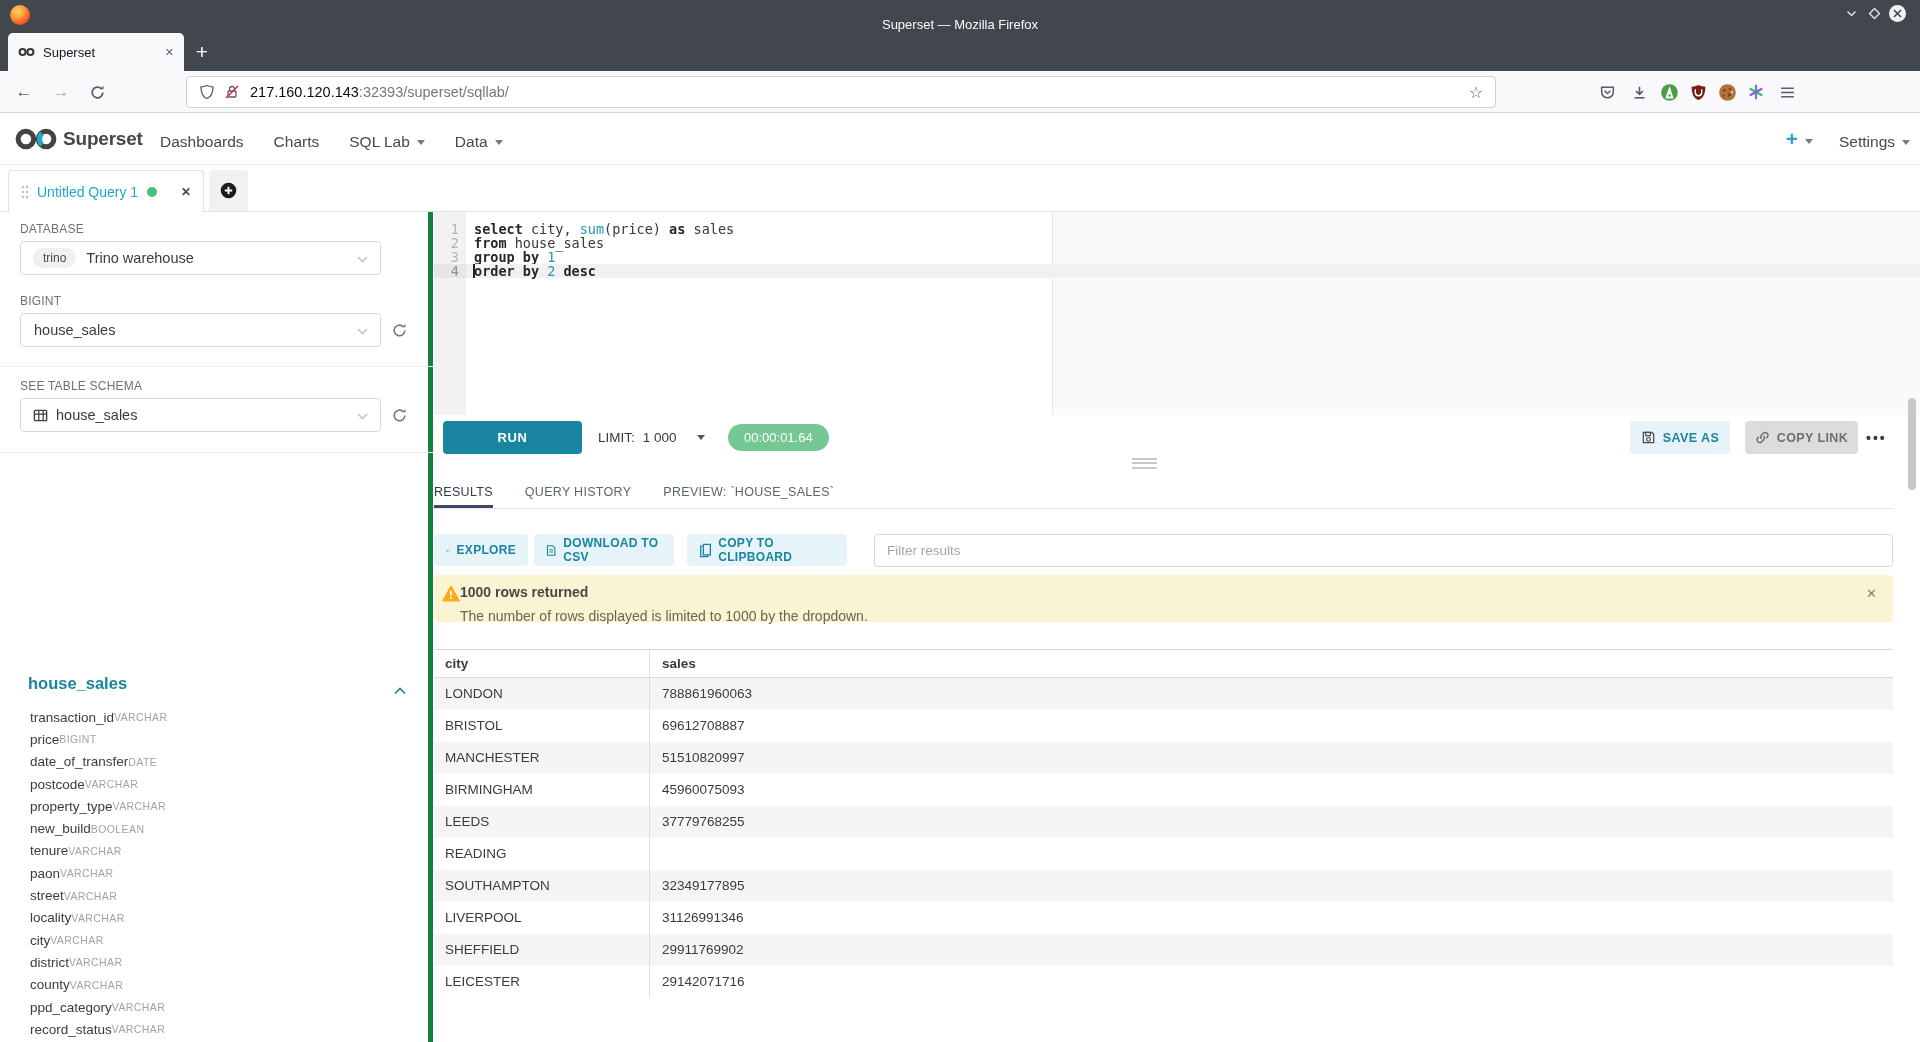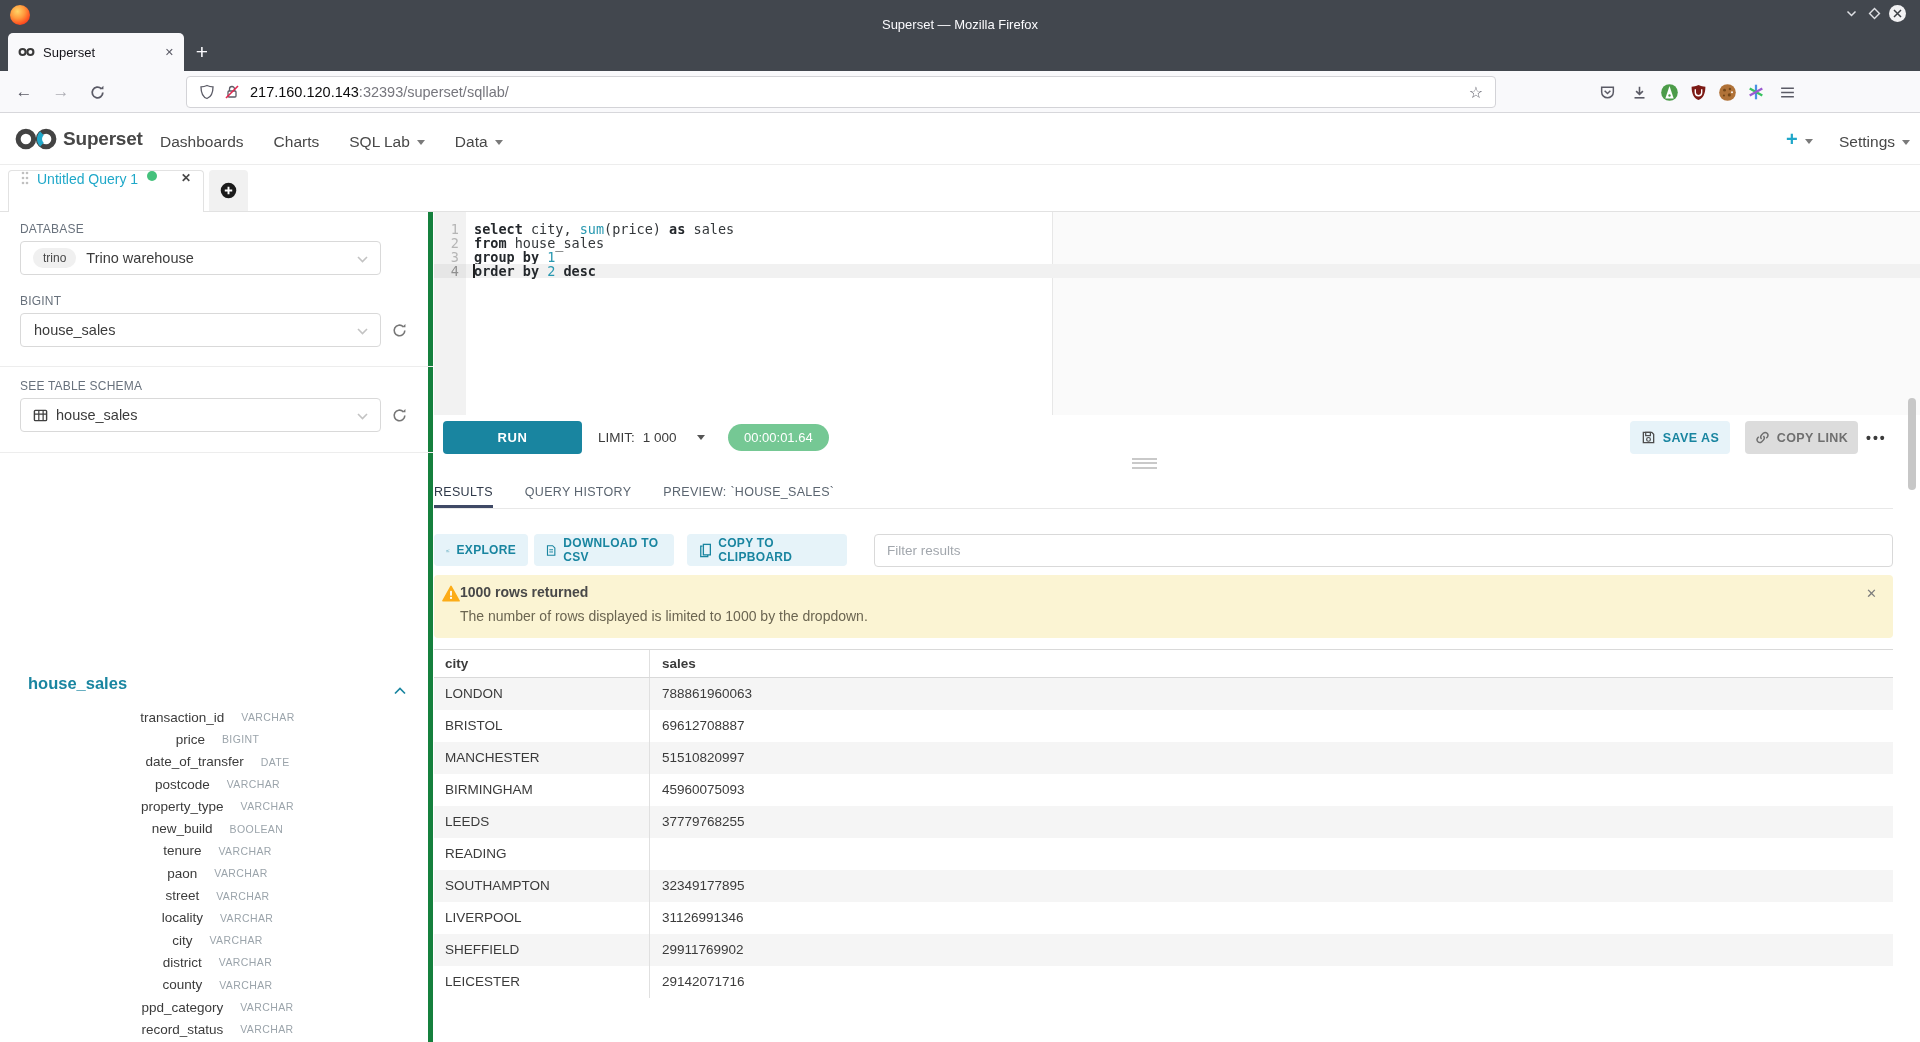--- a/index.html
+++ b/index.html
@@ -36,42 +36,42 @@
   .ss-nav-items { position:absolute; left:160px; top:133px; display:flex; gap:30px; }
   .nav-item { font-size:15.5px; color:#484848; }
   .caret-down { display:inline-block; margin-left:7px; vertical-align:2px; width:0; height:0;
                 border-left:4px solid transparent; border-right:4px solid transparent; border-top:5px solid #7a7a7a; }
   .ss-plus { position:absolute; left:1786px; top:128px; color:#20a7c9; font-weight:700; font-size:20px; }
   .ss-settings { position:absolute; left:1839px; top:133px; font-size:15.5px; color:#484848; }
 
   
   .strip-line { position:absolute; top:211px; left:0; width:1920px; height:1px; background:#e2e2e2; }
   .query-tab { position:absolute; left:8px; top:170px; width:196px; height:42px; background:#fff; border:1px solid #e2e2e2;
-               border-bottom:none; border-radius:4px 4px 0 0; display:flex; align-items:flex-start; padding:0 12px; z-index:2; }
+               border-bottom:none; border-radius:4px 4px 0 0; display:flex; align-items:center; padding:0 12px; z-index:2; }
   .qt-title { font-size:14px; color:#1fa8c9; margin-left:8px; }
   .qt-dot { width:10px; height:10px; border-radius:50%; background:#44c17c; margin-left:9px; }
   .qt-close { margin-left:auto; color:#484848; font-size:12px; font-weight:700; }
   .add-query-tab { position:absolute; left:209px; top:170px; width:39px; height:41px; background:#f1f1f1;
                    border-radius:4px 4px 0 0; display:flex; align-items:center; justify-content:center; z-index:2; }
 
   
   .sidebar { position:absolute; left:0; top:212px; width:433px; height:830px; background:#fff; border-right:5px solid #15803d; }
   .fieldlabel { position:absolute; left:20px; font-size:12px; color:#68717c; letter-spacing:0.2px; }
   .sel { position:absolute; left:20px; width:361px; height:34px; border:1px solid #d9d9d9; border-radius:4px;
          display:flex; align-items:center; padding:0 12px; background:#fff; }
   .sel-chevron { margin-left:auto; }
   .engine-pill { background:#f0f0f0; border-radius:11px; padding:3px 10px; font-size:12px; color:#484848; }
   .sel-value { font-size:14.5px; color:#3b3b3b; margin-left:10px; }
   .sel-value.first { margin-left:1px; }
   .refresh-btn { position:absolute; left:389px; width:20px; height:20px; display:flex; align-items:center; justify-content:center; }
   .side-div { position:absolute; left:0; width:433px; height:1px; background:#ededed; }
   .tbl-heading { position:absolute; left:28px; top:462px; font-size:16.5px; font-weight:700; color:#1985a0; }
   .tbl-collapse { position:absolute; left:394px; top:469px; }
   .cols-list { position:absolute; left:0; top:494px; width:433px; }
-  .col-row { display:flex; justify-content:center; align-items:center; height:22.3px; padding:0 28px 0 30px;gap:17px; }
+  .col-row { display:flex; justify-content:flex-start; align-items:center; height:22.3px; padding:0 28px 0 30px; }
   .col-name { font-size:13.5px; color:#3b3b3b; }
   .col-type { font-size:10.5px; color:#9ba4ab; letter-spacing:0.4px; }
 
   
   .editor { position:absolute; left:434px; top:212px; width:1486px; height:203px; background:#fff;
             font-family:"DejaVu Sans Mono", monospace; font-size:13.5px; }
   .ed-overmargin { position:absolute; left:618px; top:0; right:0; bottom:0; background:#fafafa; }
   .ed-marginline { position:absolute; left:618px; top:0; width:1px; bottom:0; background:#e7e7e7; }
   .ed-gutter { position:absolute; left:0; top:0; width:32px; bottom:0; background:#f2f2f2; }
   .ed-lines { position:absolute; left:0; top:10px; right:0; }
@@ -111,21 +111,21 @@
   .s-tabs { display:flex; gap:32px; border-bottom:1px solid #e8e8e8; height:31px; }
   .s-tab { font-size:12.5px; color:#5b6570; letter-spacing:0.3px; line-height:28px; border-bottom:3px solid transparent; }
   .s-tab.active { color:#2f3949; border-bottom-color:#3f4965; }
   .s-actions { position:absolute; left:0; top:56px; width:100%; height:33px; }
   .act-btn { position:absolute; top:0; height:32px; background:#e6f3f9; border-radius:4px; color:#1985a0;
              font-size:12px; font-weight:700; letter-spacing:0.3px; display:flex; align-items:center;
              justify-content:center; gap:7px; padding:0 12px; }
   .filter-input { position:absolute; left:440px; top:0; width:1019px; height:33px; border:1px solid #d9d9d9; border-radius:4px;
                   font-size:13.5px; color:#3b3b3b; padding:0 12px; font-family:"Liberation Sans", sans-serif; outline:none; }
   .filter-input::placeholder { color:#a2a7ad; }
-  .s-alert { position:absolute; left:0; top:97px; width:100%; height:63px; background:#fbf4d3; border-radius:4px; }
+  .s-alert { position:absolute; left:0; top:97px; width:100%; height:47px; background:#fbf4d3; border-radius:4px; }
   .alert-icon { position:absolute; left:8px; top:10px; }
   .alert-title { position:absolute; left:26px; top:9px; font-size:14px; font-weight:700; color:#484848; }
   .alert-msg { position:absolute; left:26px; top:33px; font-size:14px; color:#6b6551; }
   .alert-close { position:absolute; right:16px; top:11px; font-size:13px; color:#7c7c7c; }
   .s-table { position:absolute; left:0; top:171px; width:100%; }
   .t-header { display:flex; height:29px; border-top:1px solid #d9d9d9; border-bottom:1px solid #d9d9d9; }
   .th { line-height:27px; font-size:13.5px; font-weight:700; color:#3b3b3b; }
   .th1, .td1 { width:216px; padding-left:11px; border-right:1px solid #e0e0e0; }
   .th2, .td2 { flex:1; padding-left:12px; }
   .t-row { display:flex; height:32px; }

